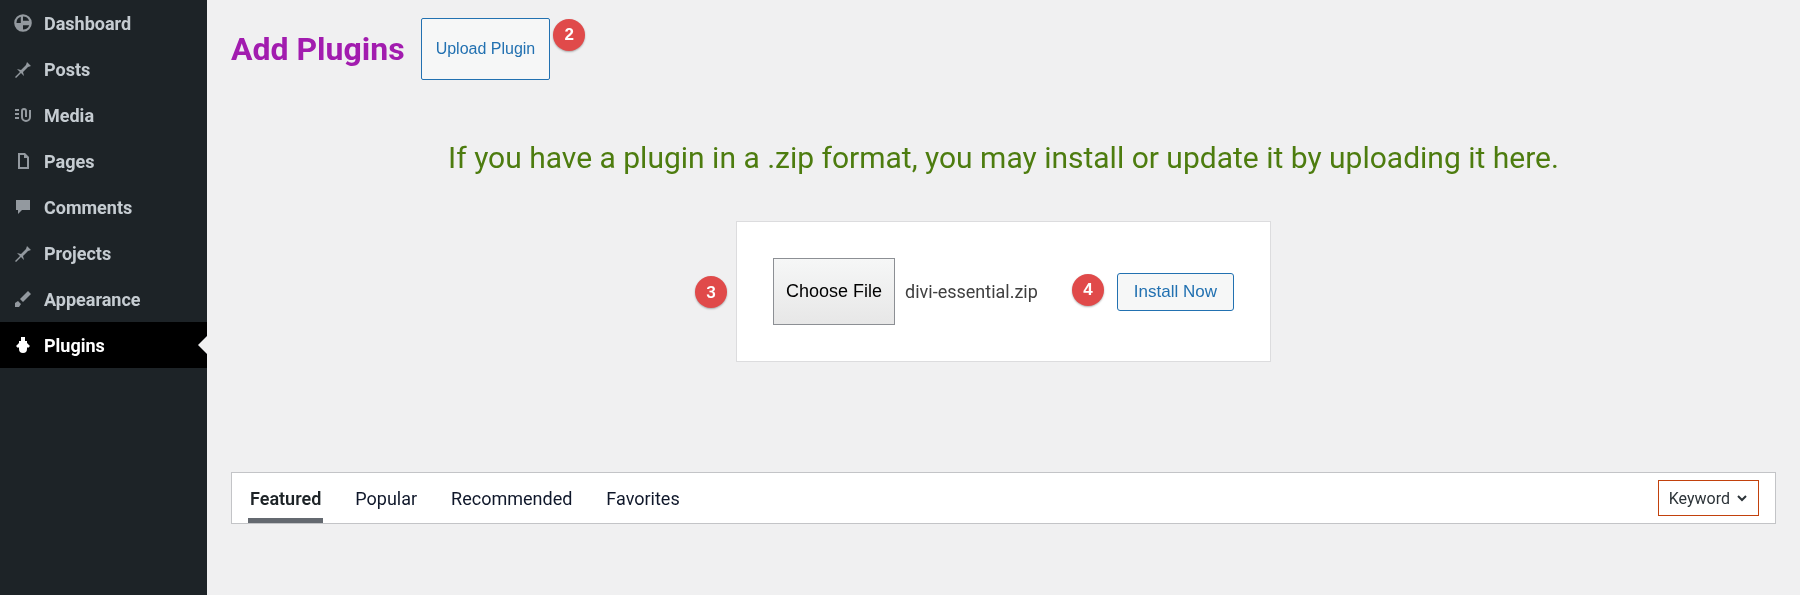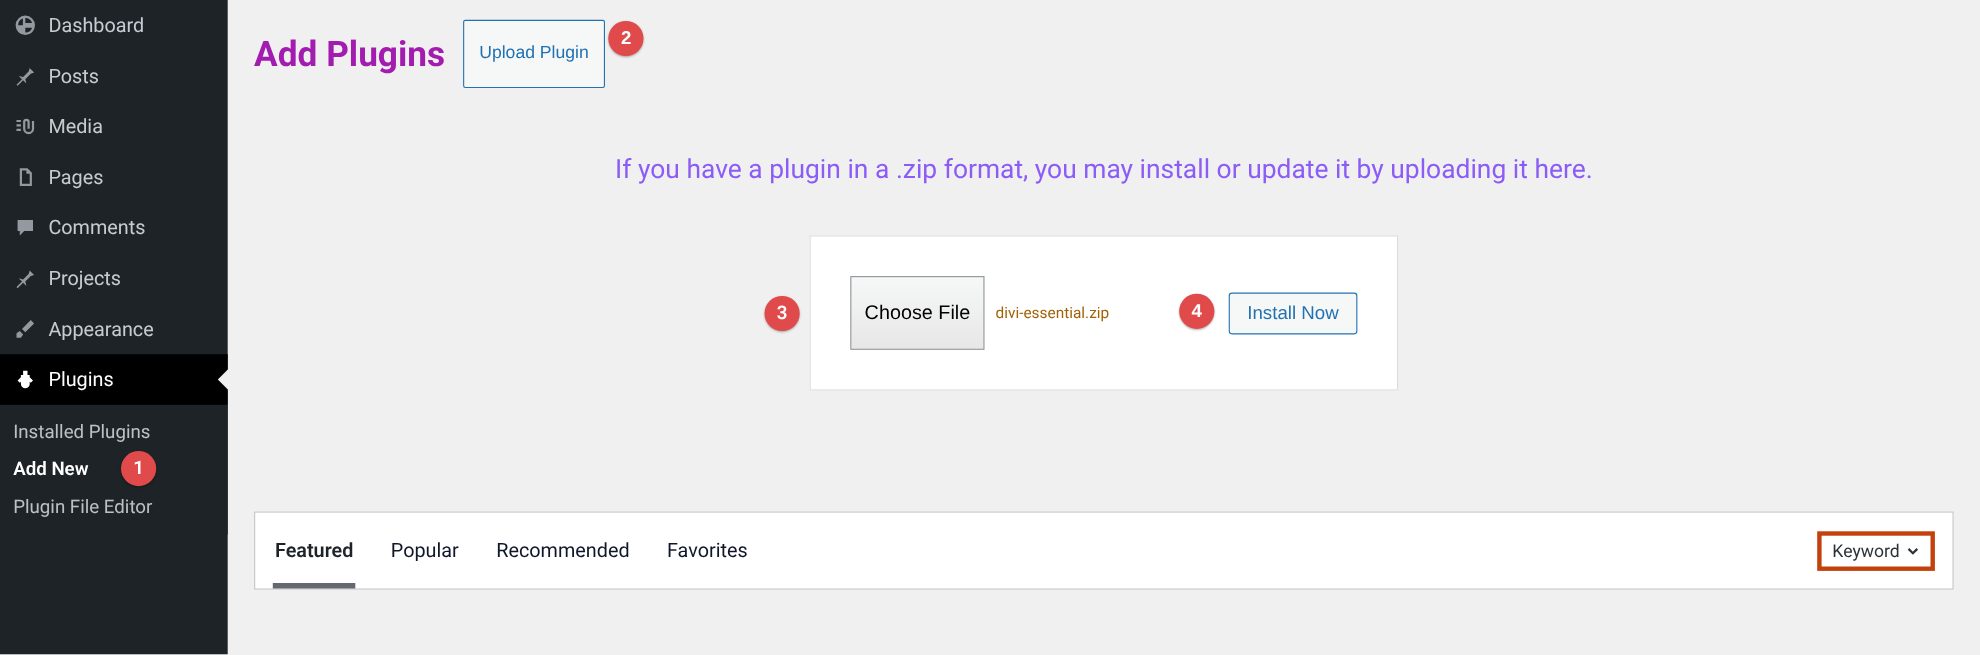--- a/index.html
+++ b/index.html
@@ -25,20 +25,21 @@
   }
   .menu-item {
     display: flex;
     align-items: center;
     padding: 0 12px;
     height: 46px;
     color: rgba(240,246,252,0.8);
     cursor: pointer;
     font-size: 18px;
     position: relative;
+    font-weight: bold;
   }
   .menu-item .icon {
     width: 22px;
     height: 22px;
     margin-right: 10px;
     display: inline-flex;
     align-items: center;
     justify-content: center;
     opacity: 0.7;
   }
@@ -99,22 +100,22 @@
     background: #f6f7f7;
     color: #2271b1;
     font-size: 16px;
     padding: 21px 14px;
     cursor: pointer;
     border-radius: 2px;
     position: relative;
   }
 
   .help-text {
-    font-size: 24px;
-    color: #8b5cf6;
+    font-size: 30px;
+    color: #4d7c0f;
     text-align: center;
     margin-bottom: 46px;
   }
   .upload-box-wrap {
     display: flex;
     justify-content: center;
     margin-bottom: 110px;
   }
   .upload-box {
     border: 1px solid #dcdcde;
@@ -134,42 +135,42 @@
     position: relative;
   }
   .choose-file-btn {
     border: 1px solid #8c8f94;
     background: linear-gradient(#f6f7f7,#e7e7e7);
     padding: 22px 12px;
     font-size: 18px;
     cursor: pointer;
   }
   .file-name {
-    font-size: 14px;
-    color: #a16207;
+    font-size: 18px;
+    color: #404040;
   }
   .install-now-btn {
     border: 1px solid #2271b1;
     background: #f6f7f7;
     color: #2271b1;
     padding: 8px 16px;
     font-size: 17px;
     cursor: pointer;
     border-radius: 3px;
     position: relative;
   }
 
   
   .filter-bar-wrap {
     border: 1px solid #c3c4c7;
     background: #fff;
     display: flex;
     align-items: center;
     padding: 0 16px;
-    height: 71px;
+    height: 52px;
     justify-content: space-between;
   }
   .filter-tabs {
     display: flex;
     gap: 30px;
     height: 100%;
     align-items: center;
   }
   .filter-tab {
     font-size: 18px;
@@ -181,21 +182,21 @@
     align-items: center;
     border-bottom: 5px solid transparent;
     border-top: 5px solid transparent;
   }
   .filter-tab.current {
     color: #1d2327;
     font-weight: 600;
     border-bottom-color: #646970;
   }
   .keyword-select {
-    border: 4px solid #c2410c;
+    border: 1px solid #c2410c;
     background: #fff;
     color: #2c3338;
     font-size: 16px;
     padding: 6px 10px;
     height: 36px;
     display: flex;
     align-items: center;
     gap: 6px;
     cursor: pointer;
   }
@@ -293,32 +294,20 @@
 
   <div class="menu-item active">
     <span class="icon">
       <svg viewBox="0 0 20 20" width="20" height="20" fill="currentColor">
           <path d="M8 2v4H6v2l-3 3 2 2 1-1v2a4 4 0 008 0v-2l1 1 2-2-3-3V6h-2V2h-2v4h-0V2H8z"></path>
         </svg>
     </span>
     <span>Plugins</span>
   </div>
 
-  <div class="submenu">
-    <div class="submenu-item">
-      <span>Installed Plugins</span>
-    </div>
-    <div class="submenu-item current">
-      <span>Add New</span>
-      <span class="callout" style="left:110px; top:0px;">1</span>
-    </div>
-    <div class="submenu-item">
-      <span>Plugin File Editor</span>
-    </div>
-  </div>
 </div>
 
 <div class="main">
 
   <div class="header-row">
     <h1 class="page-title">Add Plugins</h1>
     <button class="upload-btn">
       <span>Upload Plugin</span>
       <span class="callout" style="right:-36px; top:0px;">2</span>
     </button>

